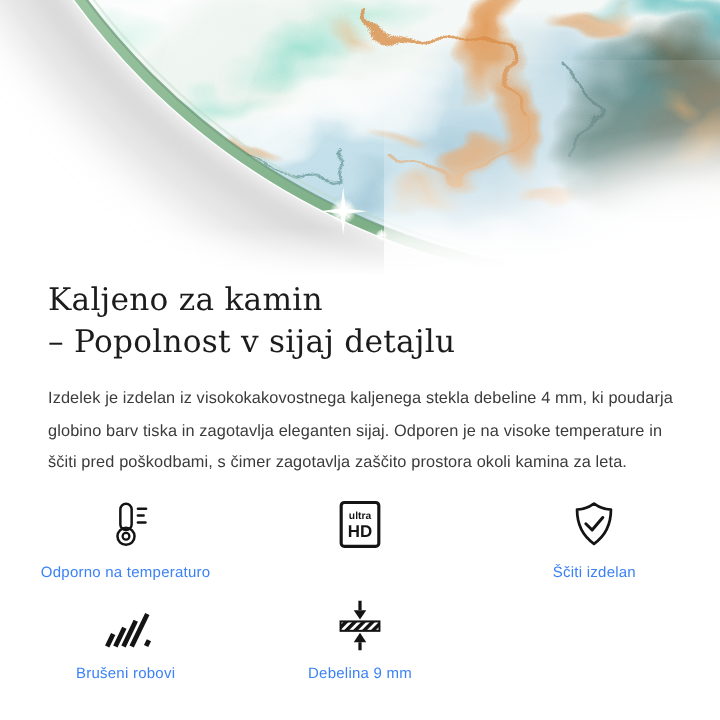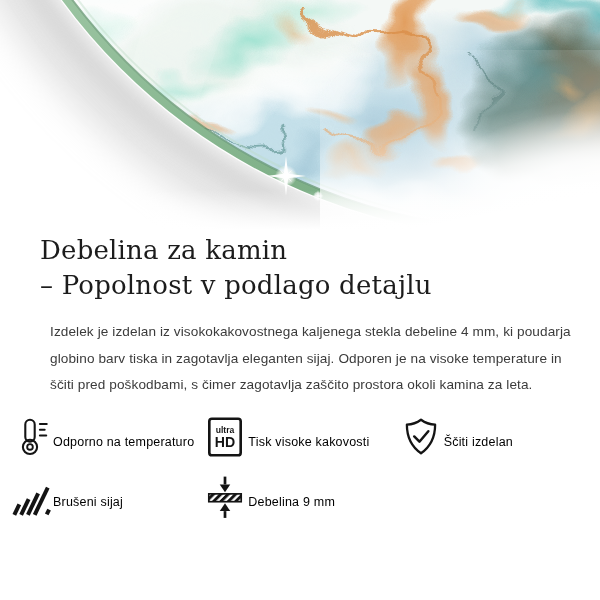--- a/index.html
+++ b/index.html
@@ -20,42 +20,42 @@
     margin:3px 0 0 0;
     font-family:"DejaVu Serif","Liberation Serif",serif;
     font-weight:400;
     font-size:26px;
     line-height:35px;
     color:#1c1c1c;
     letter-spacing:.2px;
   }
   h1 span{display:block;}
   .desc{
-    margin:16px 0 0 10px;
+    margin:16px 0 0 0;
     width:528px;
     font-size:13.6px;
     line-height:26.5px;
     color:#3b3b3b;
     letter-spacing:.1px;
   }
 
   
   .features{
     margin:15px 7px 0 7px;
     display:grid;
     grid-template-columns:repeat(3,1fr);
     row-gap:14px;
   }
-  .feature{display:flex;flex-direction:row;align-items:center;}
+  .feature{display:flex;flex-direction:column;align-items:center;}
   .ficon{height:46px;display:flex;align-items:center;justify-content:center;}
   .ficon svg{display:block;}
   .flabel{
     margin-top:10px;
     font-size:12.5px;
-    color:#000000;
+    color:#3b82f6;
     letter-spacing:.2px;
     white-space:nowrap;
   }
 </style>
 </head>
 <body>
 
 <div class="page">
 
   <div class="hero">
@@ -247,22 +247,22 @@
       </g>
       <g transform="translate(318,196)">
         <circle r="5" fill="url(#gWhite)"></circle>
         <path d="M0,-20 L2.2,-2.2 L20,0 L2.2,2.2 L0,20 L-2.2,2.2 L-20,0 L-2.2,-2.2 Z" fill="#ffffff" opacity=".85" transform="scale(.3)"></path>
       </g>
     </svg>
   </div>
 
   <div class="content">
     <h1>
-      <span>Debelina za kamin</span>
-      <span>– Popolnost v podlago detajlu</span>
+      <span>Kaljeno za kamin</span>
+      <span>– Popolnost v sijaj detajlu</span>
     </h1>
     <p class="desc">Izdelek je izdelan iz visokokakovostnega kaljenega stekla debeline 4 mm, ki poudarja globino barv tiska in zagotavlja eleganten sijaj. Odporen je na visoke temperature in ščiti pred poškodbami, s čimer zagotavlja zaščito prostora okoli kamina za leta.</p>
   </div>
 
   <div class="features">
 
     <div class="feature">
       <span class="ficon">
         <svg width="46" height="46" viewBox="0 0 44 44" fill="none" stroke="#141414" stroke-width="2" stroke-linecap="round">
           <rect x="17.5" y="5.5" width="9" height="21" rx="4.5"></rect>
@@ -277,21 +277,20 @@
     </div>
 
     <div class="feature">
       <span class="ficon">
         <svg width="46" height="46" viewBox="0 0 44 44">
           <rect x="7" y="4.5" width="30" height="35" rx="2.5" fill="none" stroke="#141414" stroke-width="2.5"></rect>
           <text x="22" y="18" text-anchor="middle" font-family="Liberation Sans, sans-serif" font-size="8.2" font-weight="bold" fill="#141414">ultra</text>
           <text x="22" y="32" text-anchor="middle" font-family="Liberation Sans, sans-serif" font-size="13.5" font-weight="bold" fill="#141414">HD</text>
         </svg>
       </span>
-      <span class="flabel">Tisk visoke kakovosti</span>
     </div>
 
     <div class="feature">
       <span class="ficon">
         <svg width="46" height="46" viewBox="0 0 44 44" fill="none" stroke="#141414" stroke-width="2.2" stroke-linecap="round" stroke-linejoin="round">
           <path d="M22,5.5 C26,8.5 30.5,10 35.5,10.2 C35.5,21 32,30.5 22,37.5 C12,30.5 8.5,21 8.5,10.2 C13.5,10 18,8.5 22,5.5 Z"></path>
           <path d="M15.5,21.5 L20.5,26.5 L29,16.5" stroke-width="2.4"></path>
         </svg>
       </span>
       <span class="flabel">Ščiti izdelan</span>
@@ -301,21 +300,21 @@
     <div class="feature">
       <span class="ficon">
         <svg width="46" height="46" viewBox="0 0 44 44" stroke="#141414" stroke-width="3.8" fill="none">
           <path d="M7,39 L11.8,29"></path>
           <path d="M13.5,39 L20.7,24"></path>
           <path d="M20,39 L29.8,18.5"></path>
           <path d="M26.5,39 L39,13"></path>
           <path d="M38,38.6 L40.3,34"></path>
         </svg>
       </span>
-      <span class="flabel">Brušeni sijaj</span>
+      <span class="flabel">Brušeni robovi</span>
     </div>
 
     <div class="feature">
       <span class="ficon">
         <svg width="46" height="46" viewBox="0 0 44 44">
           <defs>
             <pattern id="hatchP" width="5" height="5" patternUnits="userSpaceOnUse" patternTransform="rotate(45)">
               <rect width="5" height="5" fill="#ffffff"></rect>
               <rect width="2.8" height="5" fill="#141414"></rect>
             </pattern>

